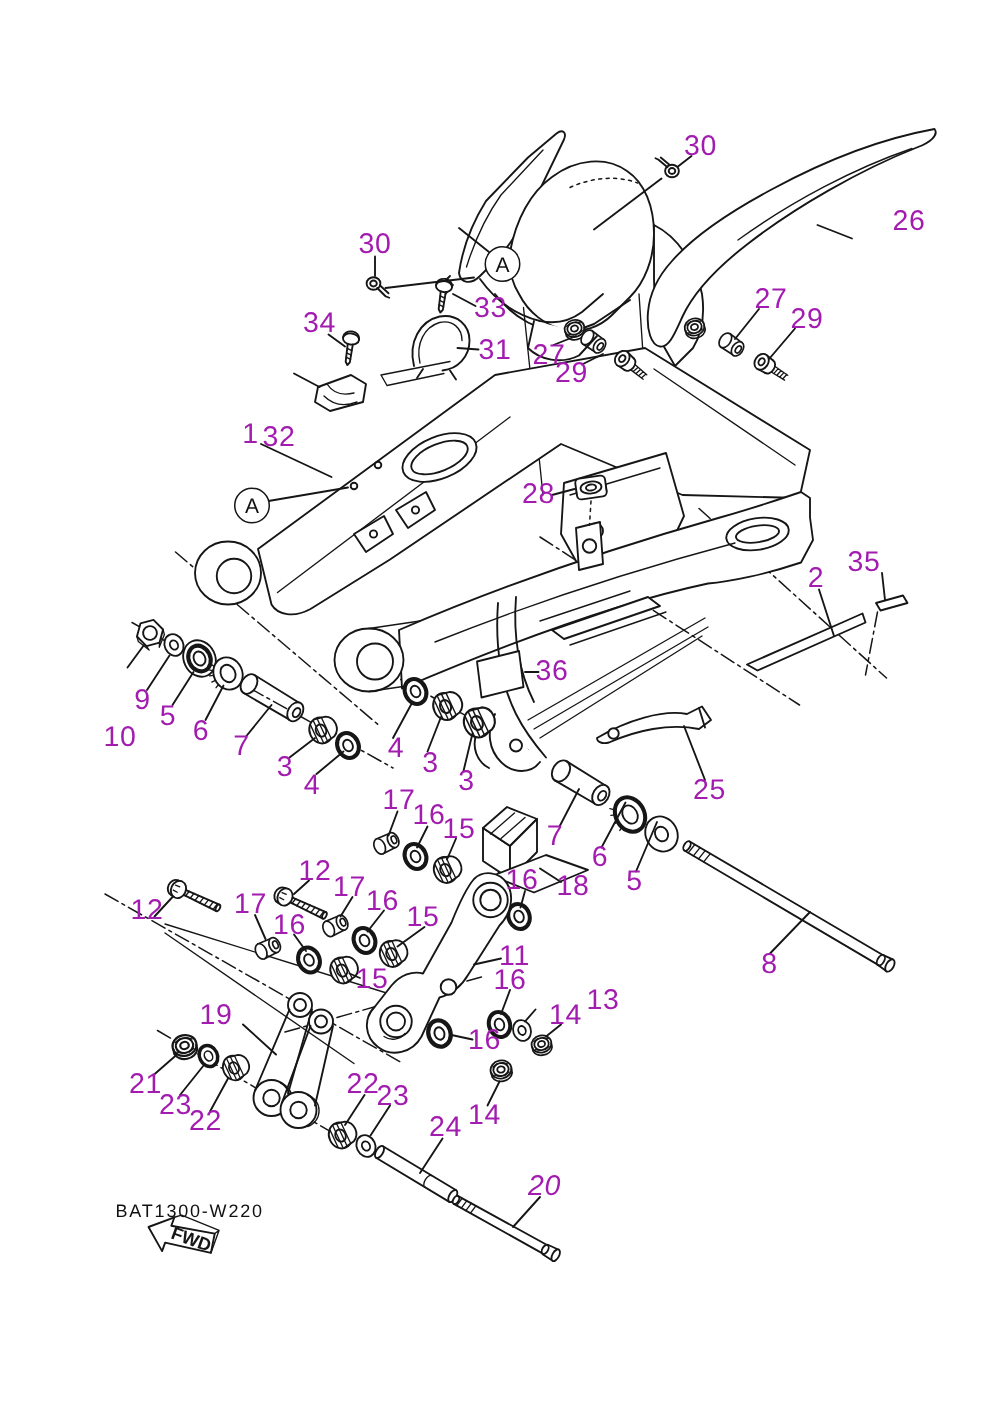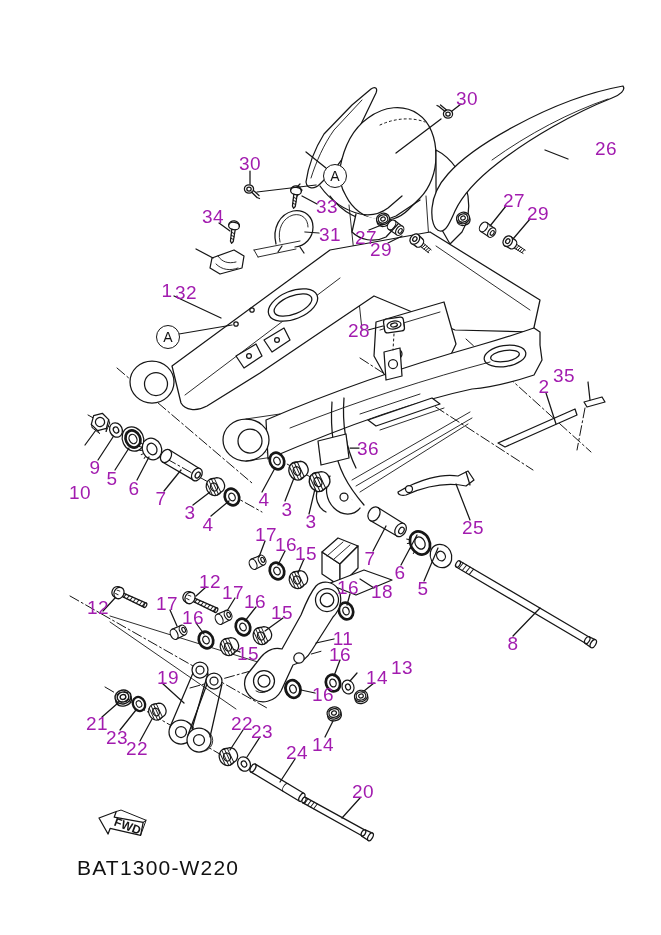--- a/index.html
+++ b/index.html
@@ -11,21 +11,21 @@
   svg .thick{stroke-width:2.7}
   svg .thin{stroke-width:0.9}
   svg .dd{stroke-dasharray:10 3 2 3;stroke-width:1}
   svg .hid{stroke-dasharray:2 3;stroke-width:1}
   svg .ld{stroke-width:1.05}
   .callout{position:absolute;transform:translate(-50%,-50%);font-size:19px;line-height:1;
            letter-spacing:.5px;color:#a21caf;cursor:pointer;user-select:none;white-space:nowrap}
   .ref-marker{position:absolute;transform:translate(-50%,-50%);width:22px;height:22px;
               border:1.5px solid #161616;border-radius:50%;display:flex;align-items:center;
               justify-content:center;font-size:14px;background:#fff}
-  .diagram-code{position:absolute;left:77px;top:856px;font-size:21px;letter-spacing:1.2px}
+  .diagram-code{position:absolute;left:77px;top:800px;font-size:12px;letter-spacing:1.2px}
   .fwd-label{font-size:12px;font-weight:bold;fill:#161616;stroke:none;font-family:"Liberation Sans",sans-serif}
 </style>
 </head>
 <body>
 
 <div class="stage">
 
 <svg width="661" height="935" viewBox="0 0 661 935">
   <defs>
     <g id="seal">
@@ -501,21 +501,21 @@
       <span class="callout" style="left: 213px; top: 216px;">34</span>
       <span class="callout" style="left: 330px; top: 234px;">31</span>
       <span class="callout" style="left: 186px; top: 246px; margin-top: 46px;">32</span>
       <span class="callout" style="left: 366px; top: 237px;">27</span>
       <span class="callout" style="left: 381px; top: 249px;">29</span>
       <span class="callout" style="left: 514px; top: 200px;">27</span>
       <span class="callout" style="left: 538px; top: 213px;">29</span>
       <span class="callout" style="left: 167px; top: 290px;">1</span>
       <span class="callout" style="left: 359px; top: 330px;">28</span>
       <span class="callout" style="left: 544px; top: 386px;">2</span>
-      <span class="callout" style="left: 564px; top: 375px;">35</span>
+      <span class="callout" style="left: 576px; top: 375px;">35</span>
       <span class="callout" style="left: 368px; top: 448px;">36</span>
       <span class="callout" style="left: 80px; top: 452px; margin-top: 40px;">10</span>
       <span class="callout" style="left: 95px; top: 467px;">9</span>
       <span class="callout" style="left: 112px; top: 478px;">5</span>
       <span class="callout" style="left: 134px; top: 488px;">6</span>
       <span class="callout" style="left: 161px; top: 498px;">7</span>
       <span class="callout" style="left: 190px; top: 512px;">3</span>
       <span class="callout" style="left: 208px; top: 524px;">4</span>
       <span class="callout" style="left: 264px; top: 499px;">4</span>
       <span class="callout" style="left: 287px; top: 509px;">3</span>
@@ -536,24 +536,24 @@
       <span class="callout" style="left: 233px; top: 592px;">17</span>
       <span class="callout" style="left: 193px; top: 617px;">16</span>
       <span class="callout" style="left: 255px; top: 601px;">16</span>
       <span class="callout" style="left: 282px; top: 612px;">15</span>
       <span class="callout" style="left: 248px; top: 653px;">15</span>
       <span class="callout" style="left: 343px; top: 638px;">11</span>
       <span class="callout" style="left: 340px; top: 654px;">16</span>
       <span class="callout" style="left: 358px; top: 667px; margin-left: 44px;">13</span>
       <span class="callout" style="left: 377px; top: 677px;">14</span>
       <span class="callout" style="left: 323px; top: 694px;">16</span>
-      <span class="callout" style="left: 168px; top: 677px;">19</span>
+      <span class="callout" style="left: 144px; top: 677px;">19</span>
       <span class="callout" style="left: 97px; top: 723px;">21</span>
       <span class="callout" style="left: 117px; top: 737px;">23</span>
       <span class="callout" style="left: 137px; top: 748px;">22</span>
       <span class="callout" style="left: 242px; top: 723px;">22</span>
       <span class="callout" style="left: 262px; top: 731px;">23</span>
       <span class="callout" style="left: 297px; top: 752px;">24</span>
       <span class="callout" style="left: 323px; top: 744px;">14</span>
-      <span class="callout" style="left: 363px; top: 791px;">20</span>
+      <span class="callout" style="left: 363px; top: 791px; font-style: italic;">20</span>
     </div>
 
 </div>
 
 </body></html>

